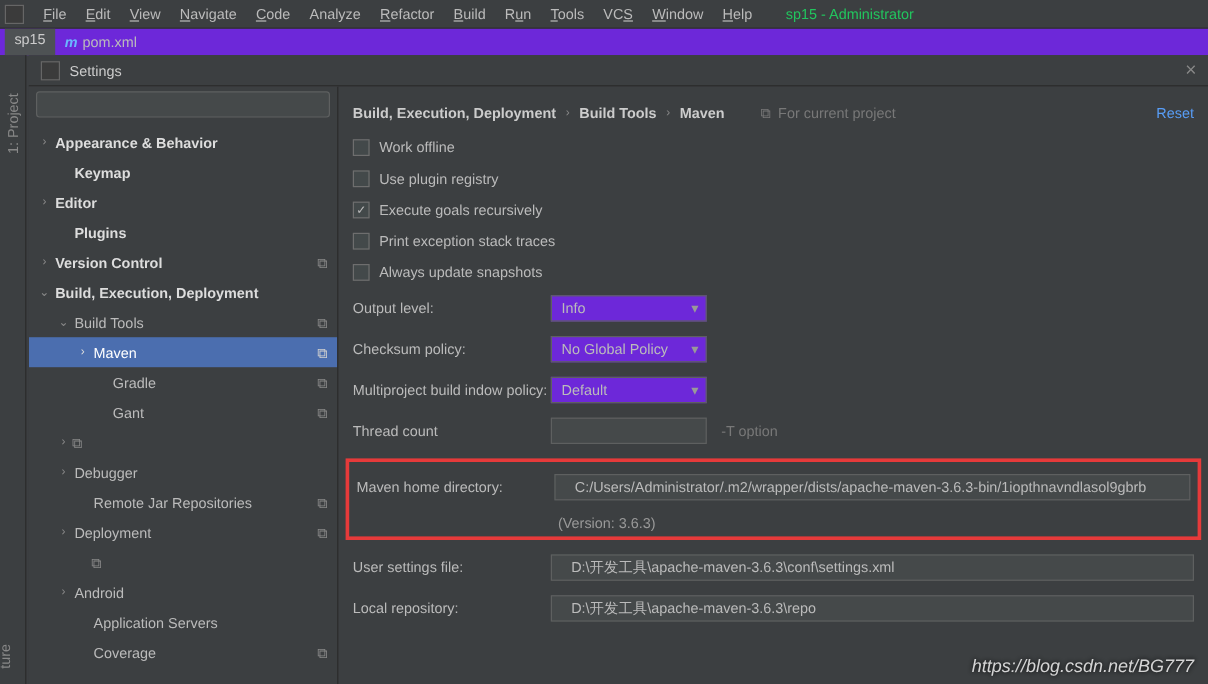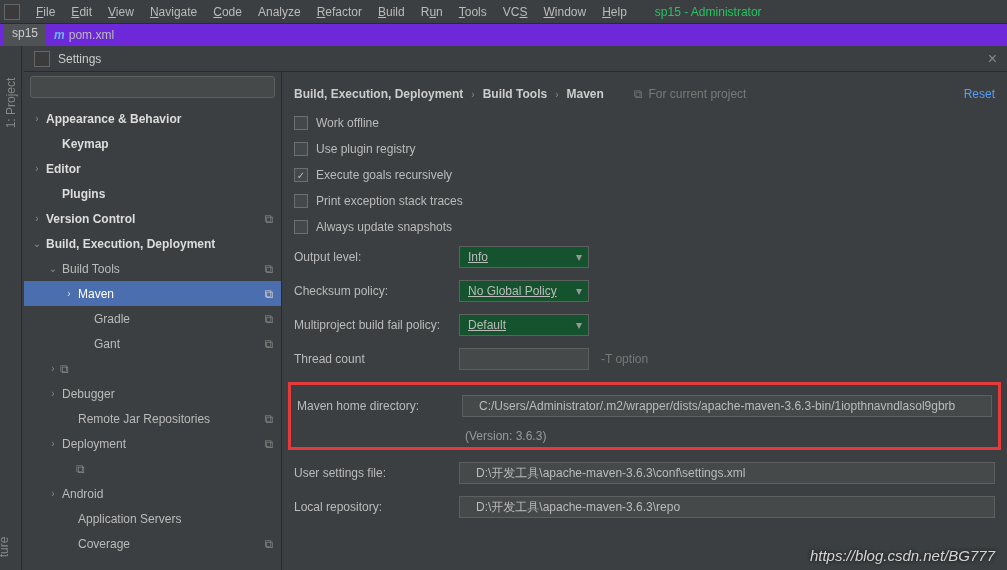--- a/index.html
+++ b/index.html
@@ -51,21 +51,21 @@
 .crumb-sep { margin: 0 8px; color: #888; font-size: 10px; }
 .for-project { margin-left: 30px; color: #787878; display: flex; align-items: center; gap: 6px; }
 .reset-link { margin-left: auto; color: #589df6; cursor: pointer; }
 
 .check-row { height: 26px; display: flex; align-items: center; }
 .check-box { width: 14px; height: 14px; border: 1px solid #6e6e6e; background: #43494a; margin-right: 8px; display: inline-flex; align-items: center; justify-content: center; font-size: 10px; color: #bbb; }
 .check-box.checked::after { content: "✓"; }
 
 .form-row { display: flex; align-items: center; height: 34px; }
 .form-label { width: 165px; color: #bbb; }
-.select-box { min-width: 130px; background: #14532d; border: 1px solid #5e6060; color: #bbb; padding: 3px 22px 3px 8px; position: relative; text-decoration: underline; }
+.select-box { min-width: 130px; background: #6d28d9; border: 1px solid #5e6060; color: #bbb; padding: 3px 22px 3px 8px; position: relative; }
 .select-box::after { content: "▾"; position: absolute; right: 6px; top: 3px; color: #999; }
 .text-input { width: 130px; background: #45494a; border: 1px solid #5e6060; color: #bbb; padding: 3px 6px; }
 .wide-input { flex: 1; background: #45494a; border: 1px solid #5e6060; color: #bbb; padding: 3px 16px; }
 .hint-text { margin-left: 12px; color: #787878; }
 
 .red-box { border: 3px solid #e63a3a; padding: 4px 6px; margin: 6px -6px 6px -6px; }
 .version-text { color: #999; margin-top: 6px; margin-left: 3px; }
 
 .watermark { position: absolute; right: 12px; bottom: 6px; color: #ddd; font-size: 15px; font-style: italic; opacity: 0.95; text-shadow: 0 0 4px #000; }
 </style>
@@ -248,21 +248,21 @@
 
       <div class="form-row">
         <span class="form-label">Output level:</span>
         <span class="select-box">Info</span>
       </div>
       <div class="form-row">
         <span class="form-label">Checksum policy:</span>
         <span class="select-box">No Global Policy</span>
       </div>
       <div class="form-row">
-        <span class="form-label">Multiproject build fail policy:</span>
+        <span class="form-label">Multiproject build indow policy:</span>
         <span class="select-box">Default</span>
       </div>
       <div class="form-row">
         <span class="form-label">Thread count</span>
         <input class="text-input" value="" style="">
         <span class="hint-text">-T option</span>
       </div>
 
       <div class="red-box">
         <div class="form-row">

